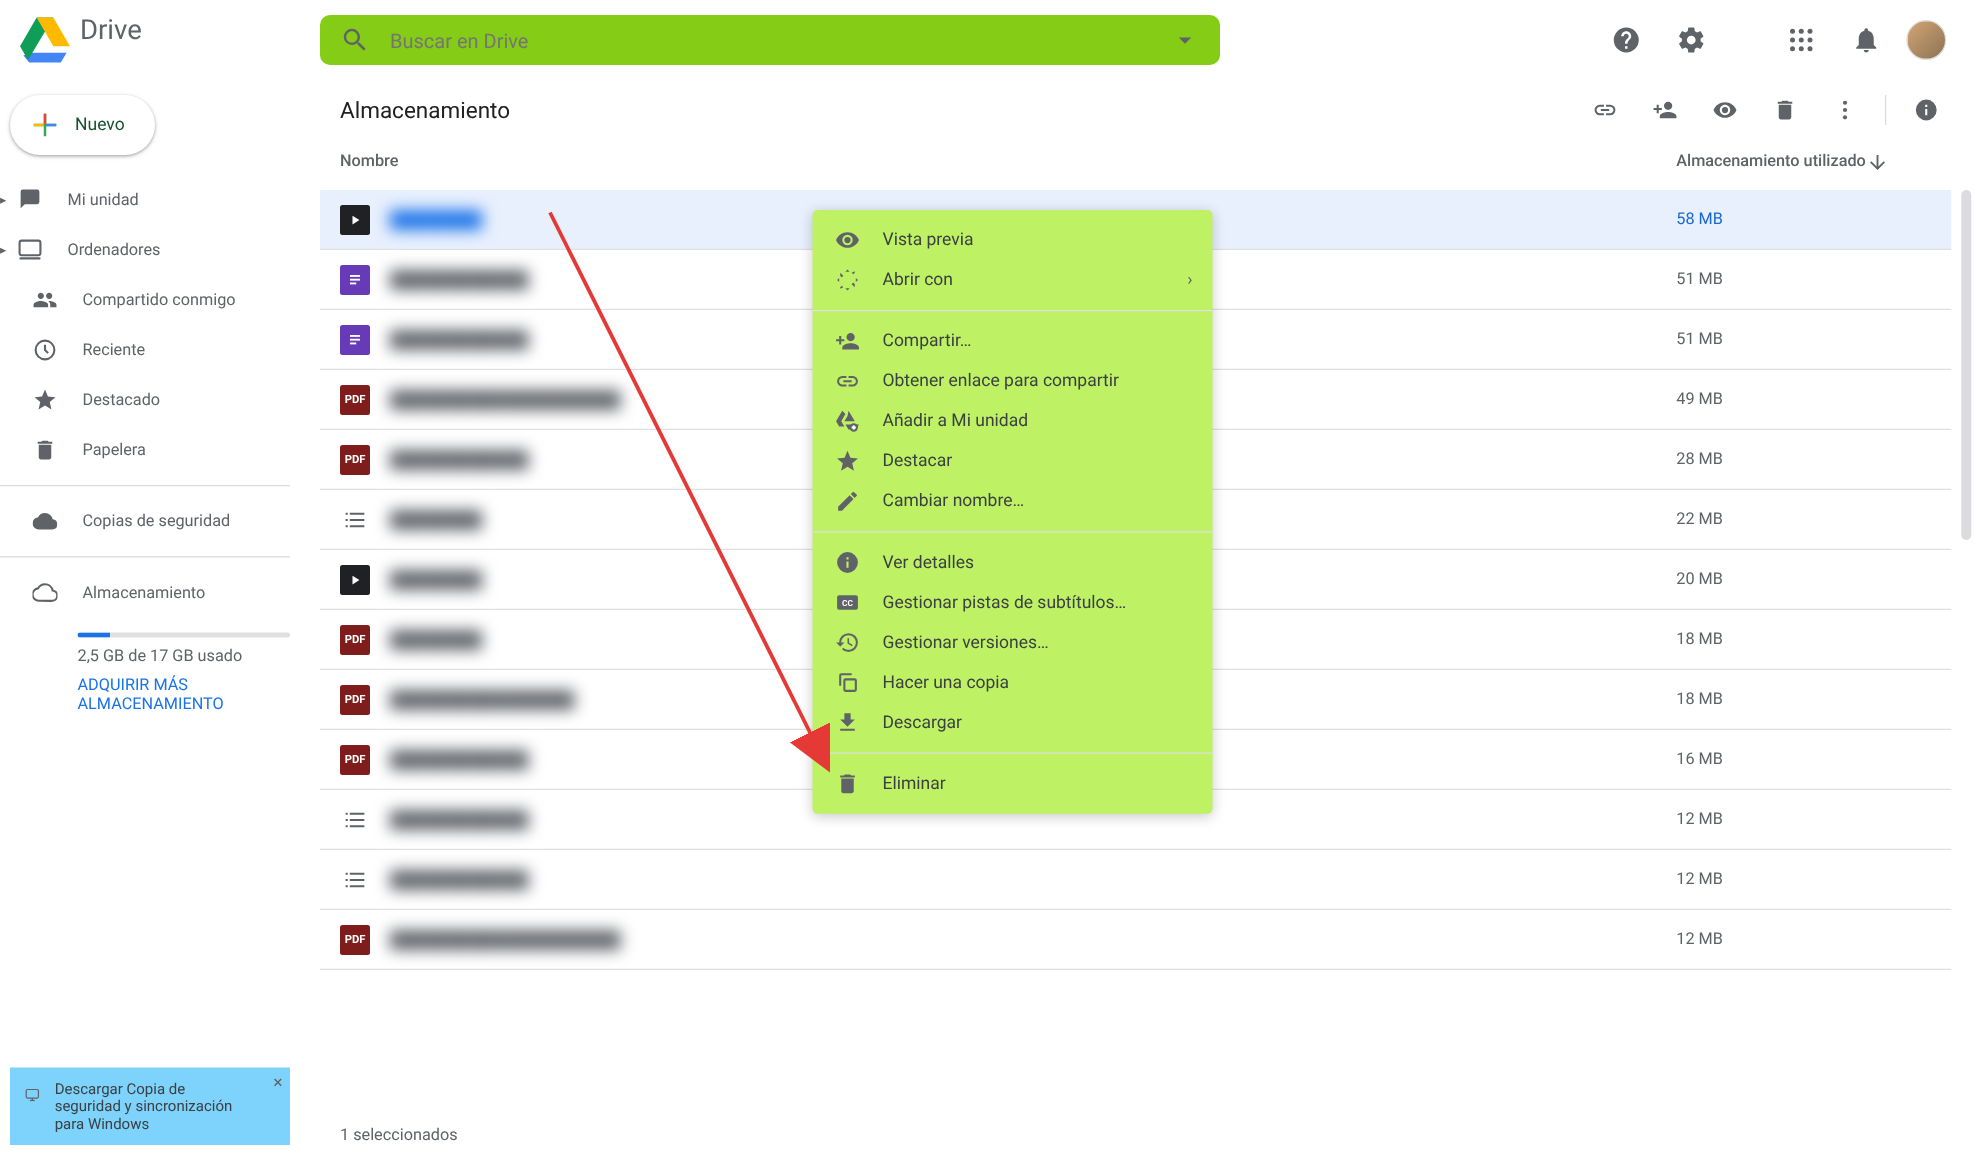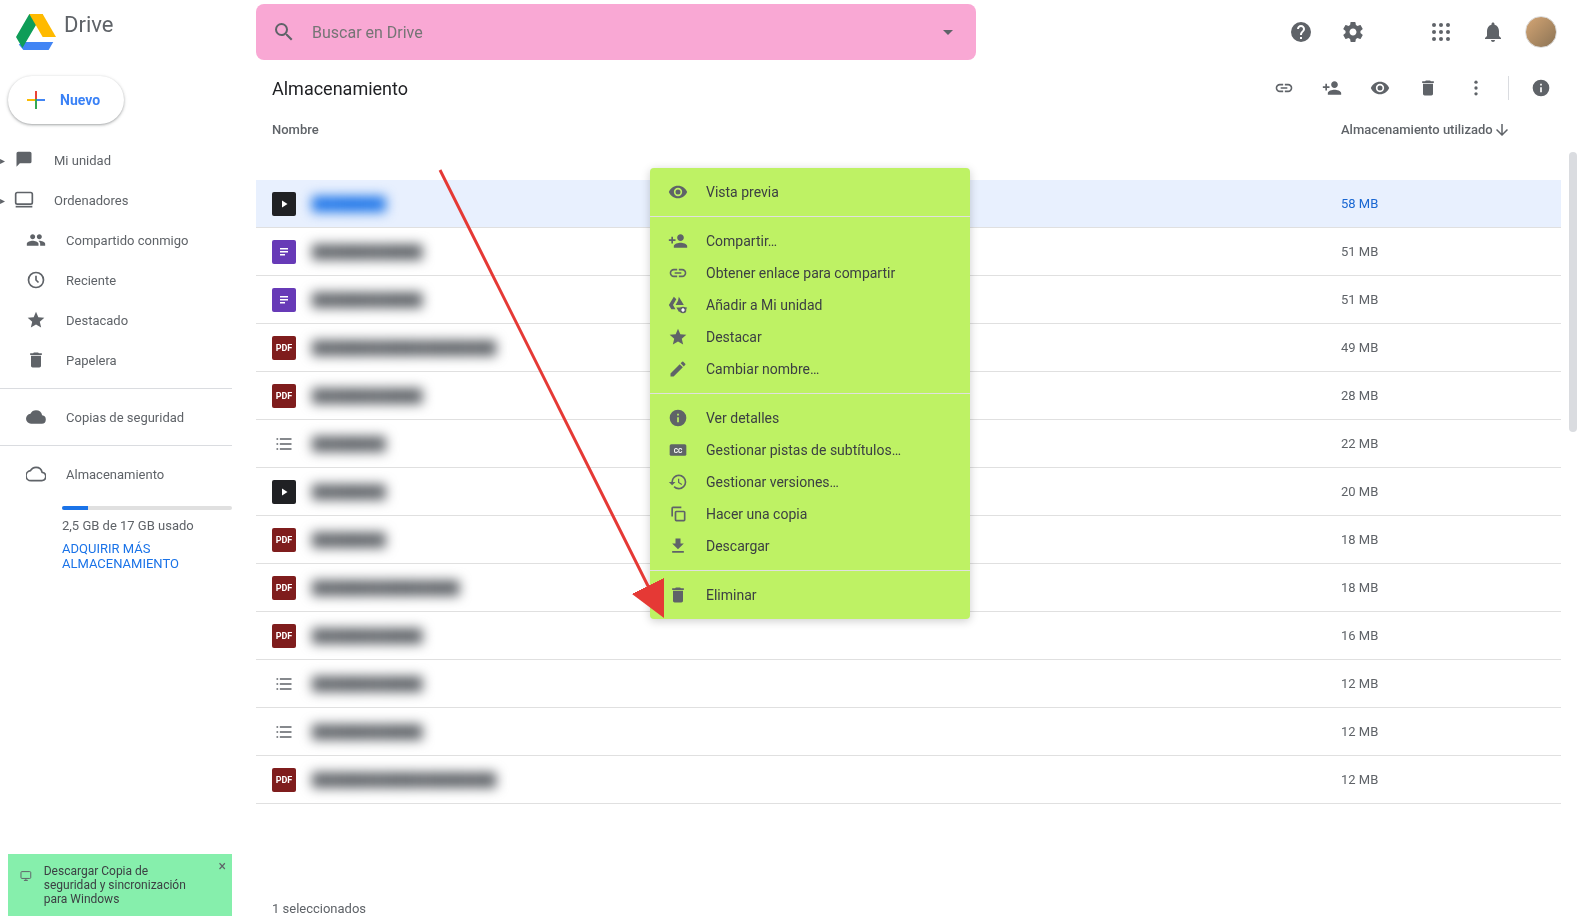--- a/index.html
+++ b/index.html
@@ -3,31 +3,31 @@
 <meta charset="utf-8">
 <style>
 * { margin: 0; padding: 0; box-sizing: border-box; font-family: 'Roboto', Arial, sans-serif; }
 body { background: #fff; color: #202124; overflow: hidden; width: 1581px; height: 924px; position: relative; }
 
 
 .header { display: flex; align-items: center; height: 64px; padding: 8px 16px; }
 .logo-wrap { display: flex; align-items: flex-start; width: 240px; }
 .drive-logo { width: 40px; height: 40px; margin-right: 8px; }
 .product-name { font-size: 22px; color: #5f6368; }
-.search-bar { flex: 1; max-width: 720px; background: #f9a8d4; border-radius: 8px; height: 56px; display: flex; align-items: center; padding: 0 16px; }
+.search-bar { flex: 1; max-width: 720px; background: #84cc16; border-radius: 8px; height: 40px; display: flex; align-items: center; padding: 0 16px; }
 .search-bar input { border: none; background: transparent; font-size: 16px; flex: 1; outline: none; margin-left: 16px; color: #5f6368; }
 .header-right { margin-left: auto; display: flex; align-items: center; gap: 12px; padding-right: 8px; }
 .icon-btn { width: 40px; height: 40px; border-radius: 50%; display: flex; align-items: center; justify-content: center; cursor: pointer; color: #5f6368; }
 .avatar { width: 32px; height: 32px; border-radius: 50%; background: linear-gradient(135deg, #d4a574, #8b7355); border: 1px solid #ddd; }
 
 
 .sidebar { position: absolute; left: 0; top: 64px; width: 256px; bottom: 0; padding: 8px 0; }
 .new-btn { margin: 4px 0 16px 8px; height: 48px; border-radius: 24px; box-shadow: 0 1px 2px rgba(60,64,67,0.3), 0 1px 3px 1px rgba(60,64,67,0.15); display: inline-flex; align-items: center; padding: 0 24px 0 16px; background: #fff; cursor: pointer; }
 .plus-icon { width: 24px; height: 24px; margin-right: 12px; }
-.new-label { font-size: 14px; font-weight: 700; color: #3b82f6; }
+.new-label { font-size: 14px; font-weight: 400; color: #14532d; }
 .nav-item { display: flex; align-items: center; height: 40px; padding-left: 24px; border-radius: 0 20px 20px 0; cursor: pointer; color: #5f6368; font-size: 13px; }
 .nav-item .nav-icon { width: 24px; height: 24px; display: flex; align-items: center; justify-content: center; margin-right: 18px; }
 .nav-item .expand { width: 12px; margin-left: -12px; margin-right: 0; font-size: 10px; }
 .nav-item.has-expand { padding-left: 12px; }
 .nav-divider { border-top: 1px solid #dadce0; margin: 8px 0; width: 232px; }
 .storage-section { padding: 8px 24px 8px 62px; }
 .storage-bar { height: 4px; background: #e0e0e0; border-radius: 2px; margin-top: 4px; position: relative; overflow: hidden; }
 .storage-bar-fill { position: absolute; left: 0; top: 0; height: 100%; width: 15%; background: #1a73e8; }
 .storage-text { font-size: 13px; color: #5f6368; margin-top: 8px; }
 .storage-link { font-size: 13px; color: #1a73e8; font-weight: 400; margin-top: 8px; cursor: pointer; }
@@ -39,21 +39,21 @@
 .toolbar { display: flex; gap: 8px; }
 .toolbar .icon-btn { width: 40px; height: 40px; }
 .toolbar-sep { width: 1px; height: 24px; background: #dadce0; margin: 8px 4px; }
 
 .columns-header { display: flex; align-items: center; height: 40px; padding: 0 20px 5px 16px; font-size: 13px; font-weight: 500; color: #5f6368; }
 .col-name { flex: 1; }
 .col-size { width: 220px; display: flex; align-items: center; gap: 0; }
 
 .file-list { flex: 1; overflow-y: auto; padding-right: 20px; }
 .file-row { display: flex; align-items: center; height: 48px; padding-left: 16px; border-bottom: 1px solid #e0e0e0; cursor: pointer; font-size: 13px; }
-.file-row.selected { background: #e8f0fe; margin-top: 28px; }
+.file-row.selected { background: #e8f0fe; }
 .file-row.selected .file-size { color: #1967d2; }
 .file-icon { width: 24px; height: 24px; margin-right: 16px; display: flex; align-items: center; justify-content: center; border-radius: 2px; font-size: 9px; font-weight: bold; color: #fff; }
 .file-icon.video { background: #202124; }
 .file-icon.pdf { background: #7f1d1d; }
 .file-icon.form { background: #673ab7; }
 .file-icon.list { background: transparent; color: #5f6368; }
 .file-name { flex: 1; filter: blur(6px); color: #5f6368; }
 .file-row.selected .file-name { color: #1a73e8; }
 .file-size { width: 220px; color: #5f6368; }
 
@@ -61,21 +61,21 @@
 .context-menu { position: absolute; left: 650px; top: 168px; width: 320px; background: #bef264; box-shadow: 0 2px 10px rgba(0,0,0,0.2); border-radius: 4px; padding: 8px 0; z-index: 100; }
 .menu-item { display: flex; align-items: center; height: 32px; padding: 0 16px; cursor: pointer; font-size: 14px; color: #3c4043; }
 .menu-icon { width: 24px; height: 24px; margin-right: 16px; display: flex; align-items: center; justify-content: center; color: #5f6368; text-decoration: underline; }
 .menu-item .submenu-arrow { margin-left: auto; color: #5f6368; }
 .menu-divider { border-top: 1px solid #e0e0e0; margin: 8px 0; }
 
 
 .arrow-svg { position: absolute; left: 400px; top: 160px; pointer-events: none; z-index: 200; }
 
 
-.notification { position: absolute; left: 8px; bottom: 8px; width: 224px; background: #86efac; padding: 10px 28px 10px 12px; display: flex; gap: 12px; font-size: 12px; color: #3c4043; }
+.notification { position: absolute; left: 8px; bottom: 8px; width: 224px; background: #7dd3fc; padding: 10px 28px 10px 12px; display: flex; gap: 12px; font-size: 12px; color: #3c4043; }
 .notification .close-x { position: absolute; right: 6px; top: 4px; cursor: pointer; color: #5f6368; font-size: 14px; }
 
 .selection-count { padding: 8px 16px; font-size: 13px; color: #5f6368; }
 
 
 .scroll-track { position: absolute; right: 4px; top: 152px; width: 8px; height: 520px; }
 .scroll-thumb { width: 100%; height: 280px; background: #dadce0; border-radius: 4px; }
 </style>
 </head>
 <body>
@@ -375,20 +375,29 @@
 
 <div class="context-menu" id="context-menu">
     <div class="menu-item">
       <span class="menu-icon">
         <svg width="20" height="20" viewBox="0 0 24 24" fill="#5f6368">
           <path d="M12 4.5C7 4.5 2.73 7.61 1 12c1.73 4.39 6 7.5 11 7.5s9.27-3.11 11-7.5c-1.73-4.39-6-7.5-11-7.5zM12 17a5 5 0 110-10 5 5 0 010 10zm0-8a3 3 0 100 6 3 3 0 000-6z"></path>
         </svg>
       </span>
       <span>Vista previa</span>
     </div>
+    <div class="menu-item">
+      <span class="menu-icon">
+        <svg width="20" height="20" viewBox="0 0 24 24" fill="#5f6368">
+          <path d="M12 2l-2 2h4zm0 20l2-2h-4zm10-10l-2-2v4zM2 12l2 2v-4zm3-7l3 3-1.5 1.5L5 8zm14 14l-3-3 1.5-1.5L19 16zm0-14l-1.5 1.5L16 5l3-1.5zM5 19l1.5-1.5L8 19l-3 1.5z"></path>
+        </svg>
+      </span>
+      <span>Abrir con</span>
+      <span class="submenu-arrow">›</span>
+    </div>
     <div class="menu-divider"></div>
     <div class="menu-item">
       <span class="menu-icon">
         <svg width="20" height="20" viewBox="0 0 24 24" fill="#5f6368">
           <path d="M15 12c2.21 0 4-1.79 4-4s-1.79-4-4-4-4 1.79-4 4 1.79 4 4 4zm-9-2V7H4v3H1v2h3v3h2v-3h3v-2H6zm9 4c-2.67 0-8 1.34-8 4v2h16v-2c0-2.66-5.33-4-8-4z"></path>
         </svg>
       </span>
       <span>Compartir…</span>
     </div>
     <div class="menu-item">

